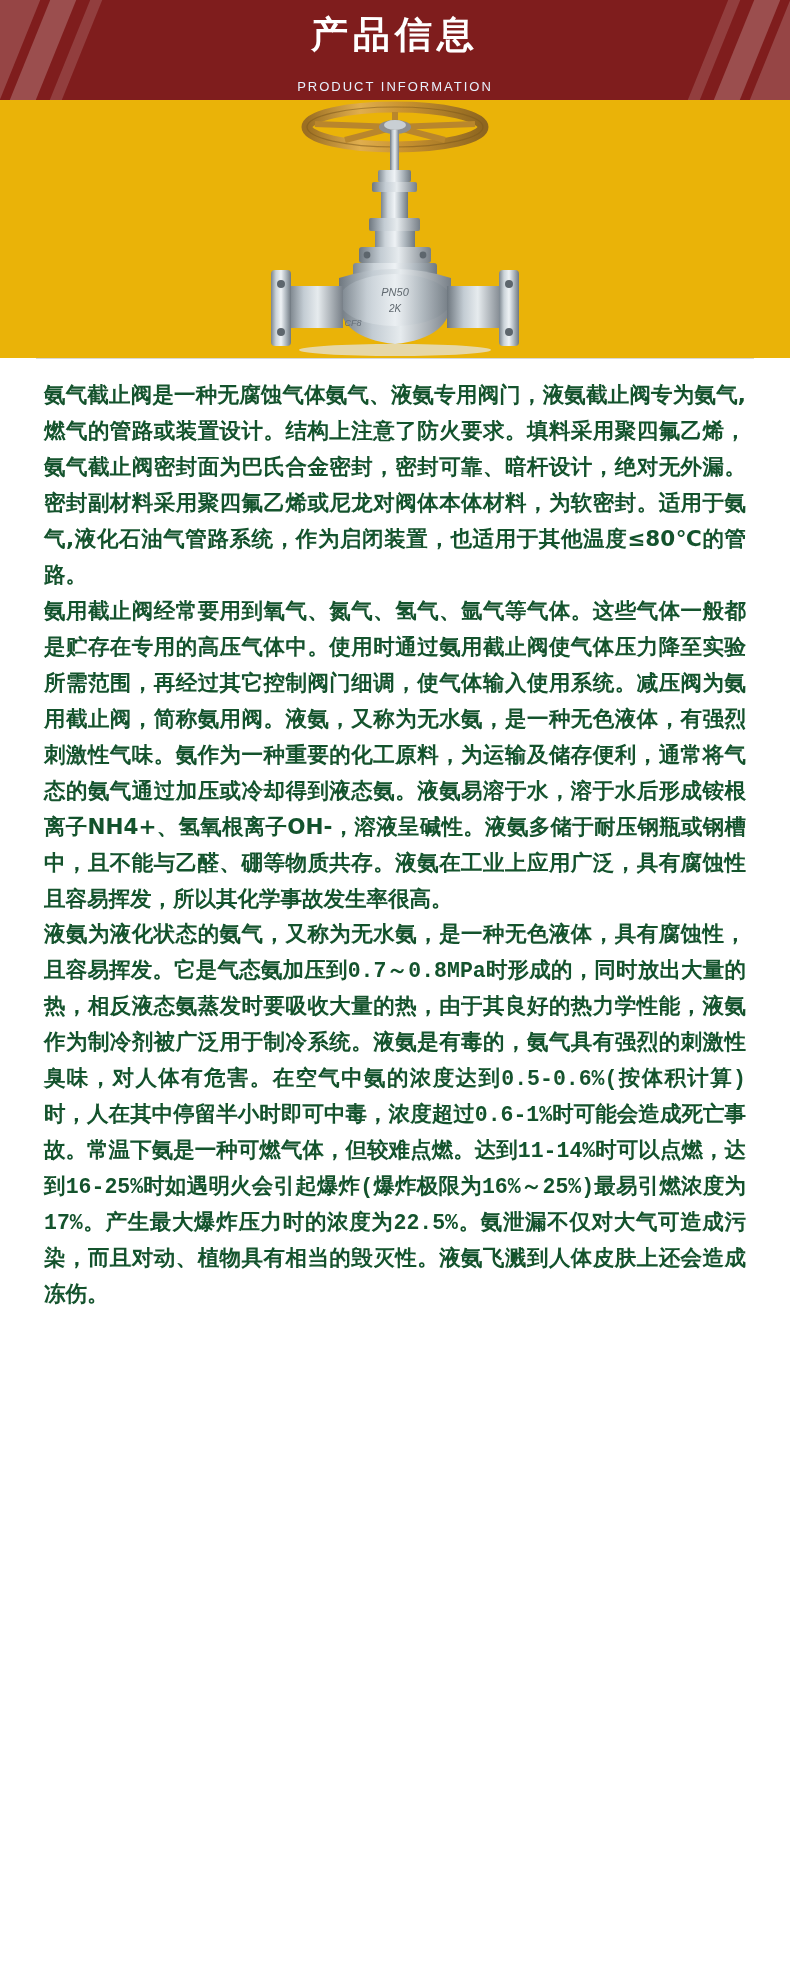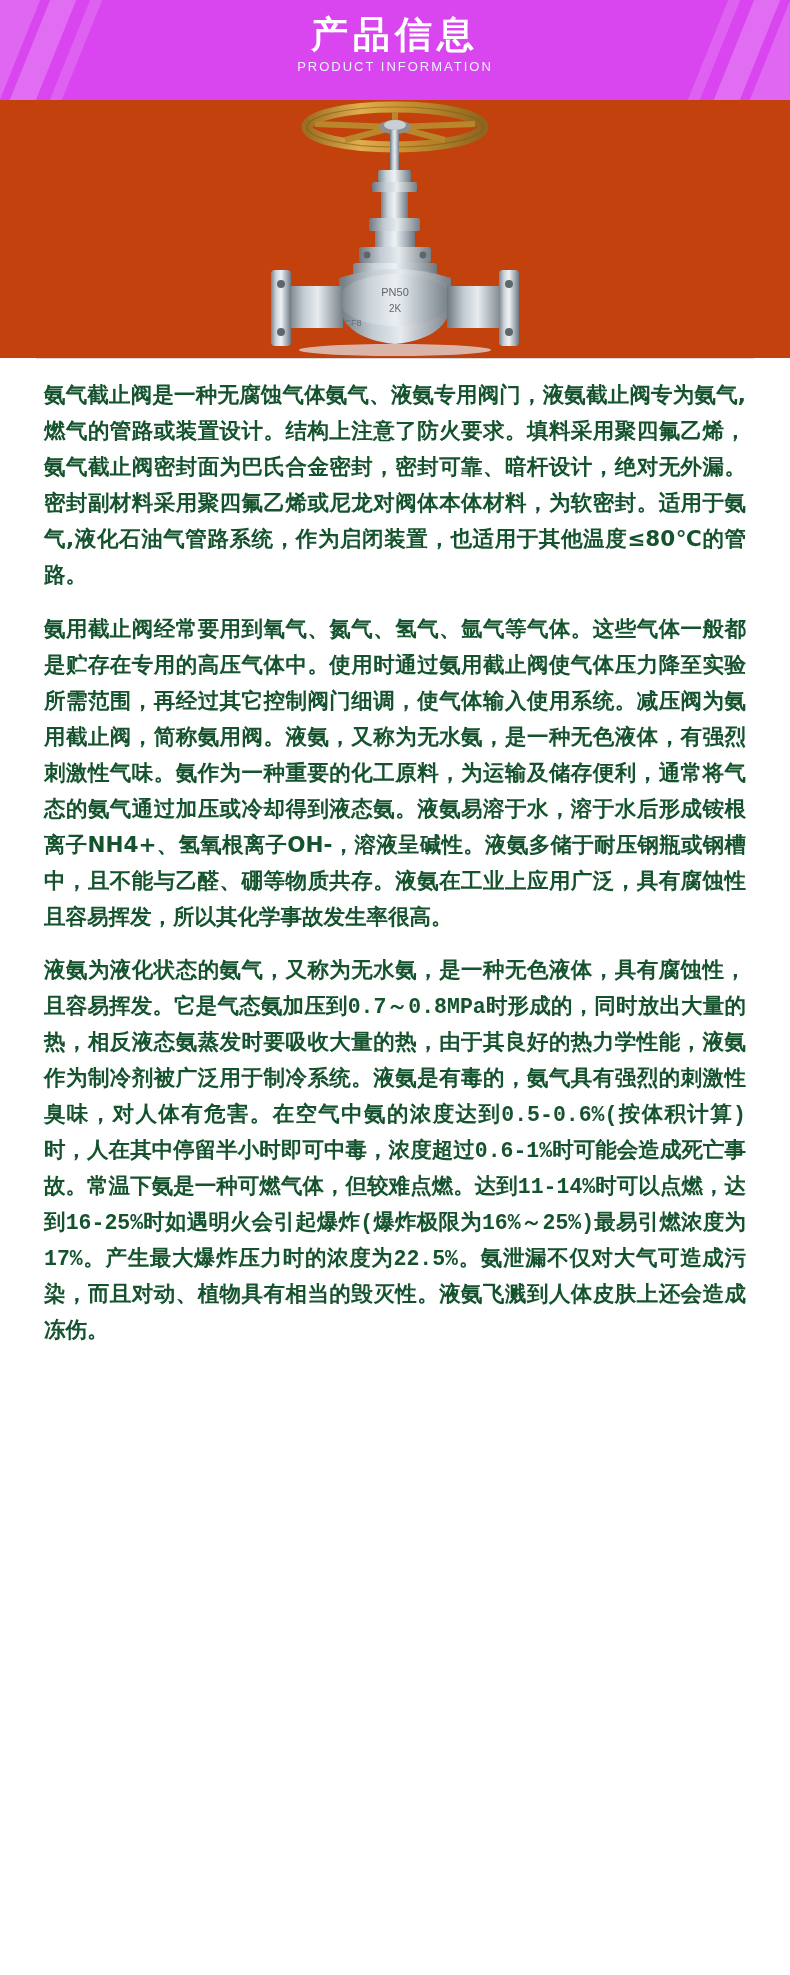--- a/index.html
+++ b/index.html
@@ -14,21 +14,21 @@
   .page {
     width: 790px;
     position: relative;
     overflow: hidden;
   }
 
   
   .banner {
     position: relative;
     height: 100px;
-    background: #d946ef;
+    background: #7f1d1d;
     overflow: hidden;
   }
   .banner .deco {
     position: absolute;
     top: 0;
     height: 100%;
     width: 150px;
     background: rgba(255,255,255,0.14);
   }
   .banner .deco.left1 { left: -40px; transform: skewX(-22deg); width: 60px; background: rgba(255,255,255,0.18);}
@@ -49,28 +49,29 @@
     font-size: 37px;
     font-weight: bold;
     letter-spacing: 5px;
     line-height: 44px;
   }
   .banner-sub {
     color: #e8f1fd;
     font-size: 13px;
     letter-spacing: 2px;
     line-height: 20px;
-    margin-top: 0;
+    margin-top: 20px;
   }
 
   
   .product-image {
     position: relative;
     height: 258px;
-    background: #c2410c;
+    background: #eab308;
+    font-style: italic;
   }
   .valve {
     position: absolute;
     left: 50%;
     top: 0;
     transform: translateX(-50%);
     width: 320px;
     height: 258px;
   }
 
@@ -83,21 +84,21 @@
   .para {
     font-family: "DejaVu Sans", sans-serif;
     font-size: 21.5px;
     line-height: 36px;
     color: #14532d;
     text-align: justify;
     font-weight: bold;
     letter-spacing: 0px;
     margin: 0 0 0 0;
   }
-  .para + .para { margin-top: 18px; }
+  .para + .para { margin-top: 0; }
   .para.indent { text-indent: 0; font-family: Liberation Mono, monospace; }
 </style>
 </head>
 <body>
 
 <div class="page">
 
   <div class="banner">
     <div class="deco left1"></div>
     <div class="deco left2"></div>

